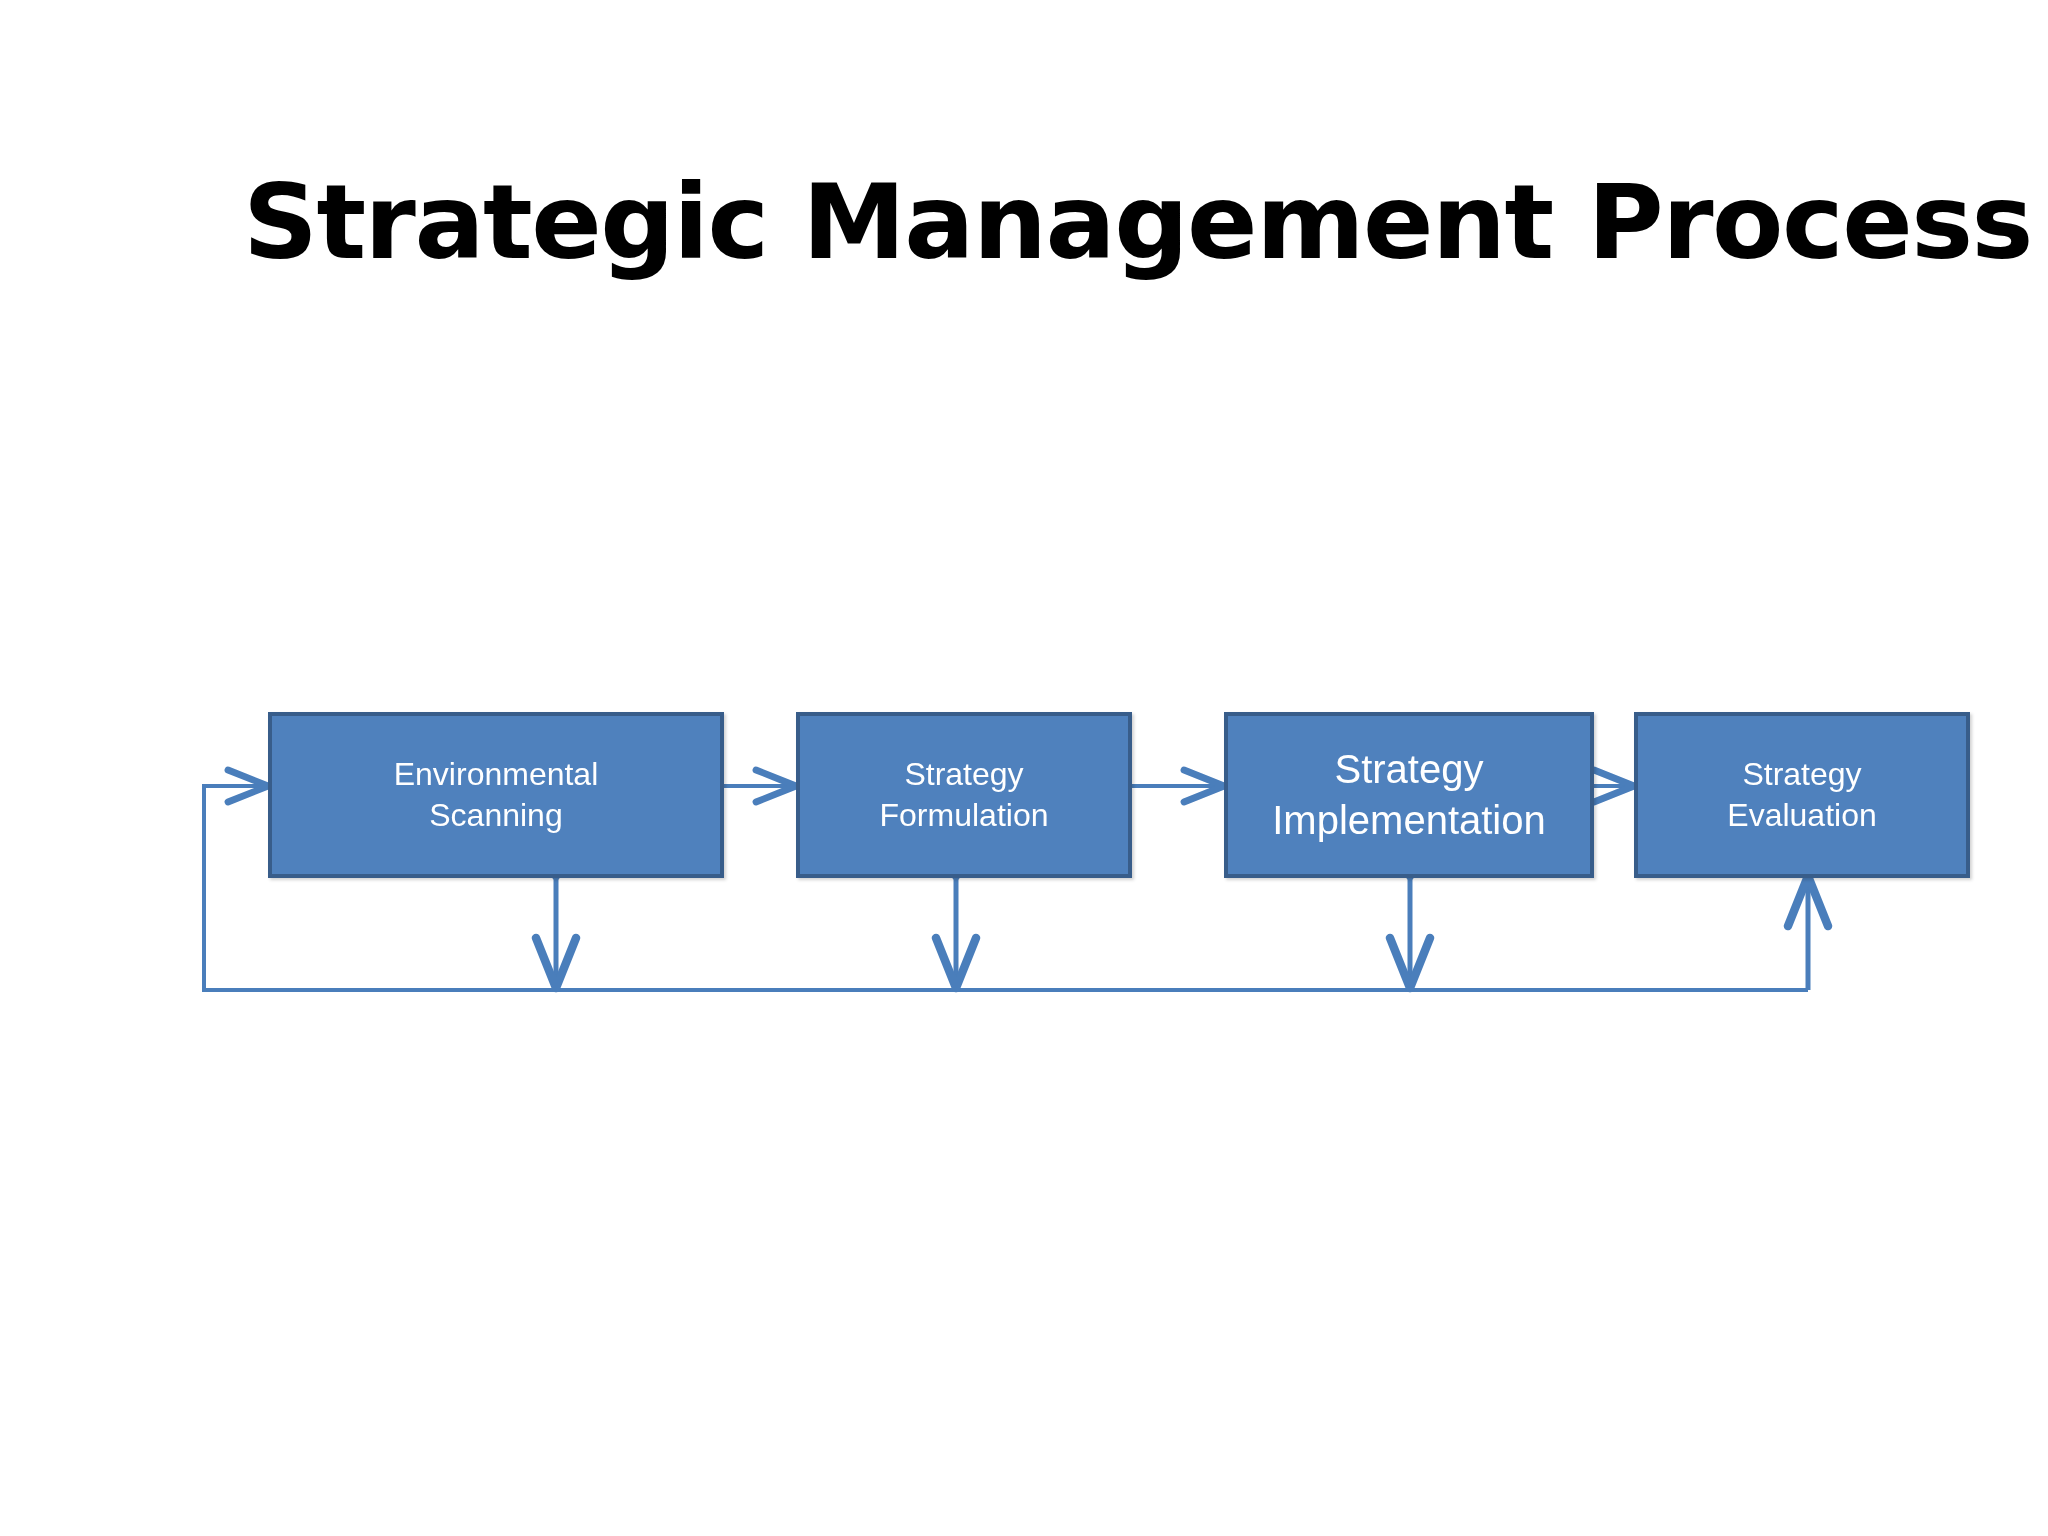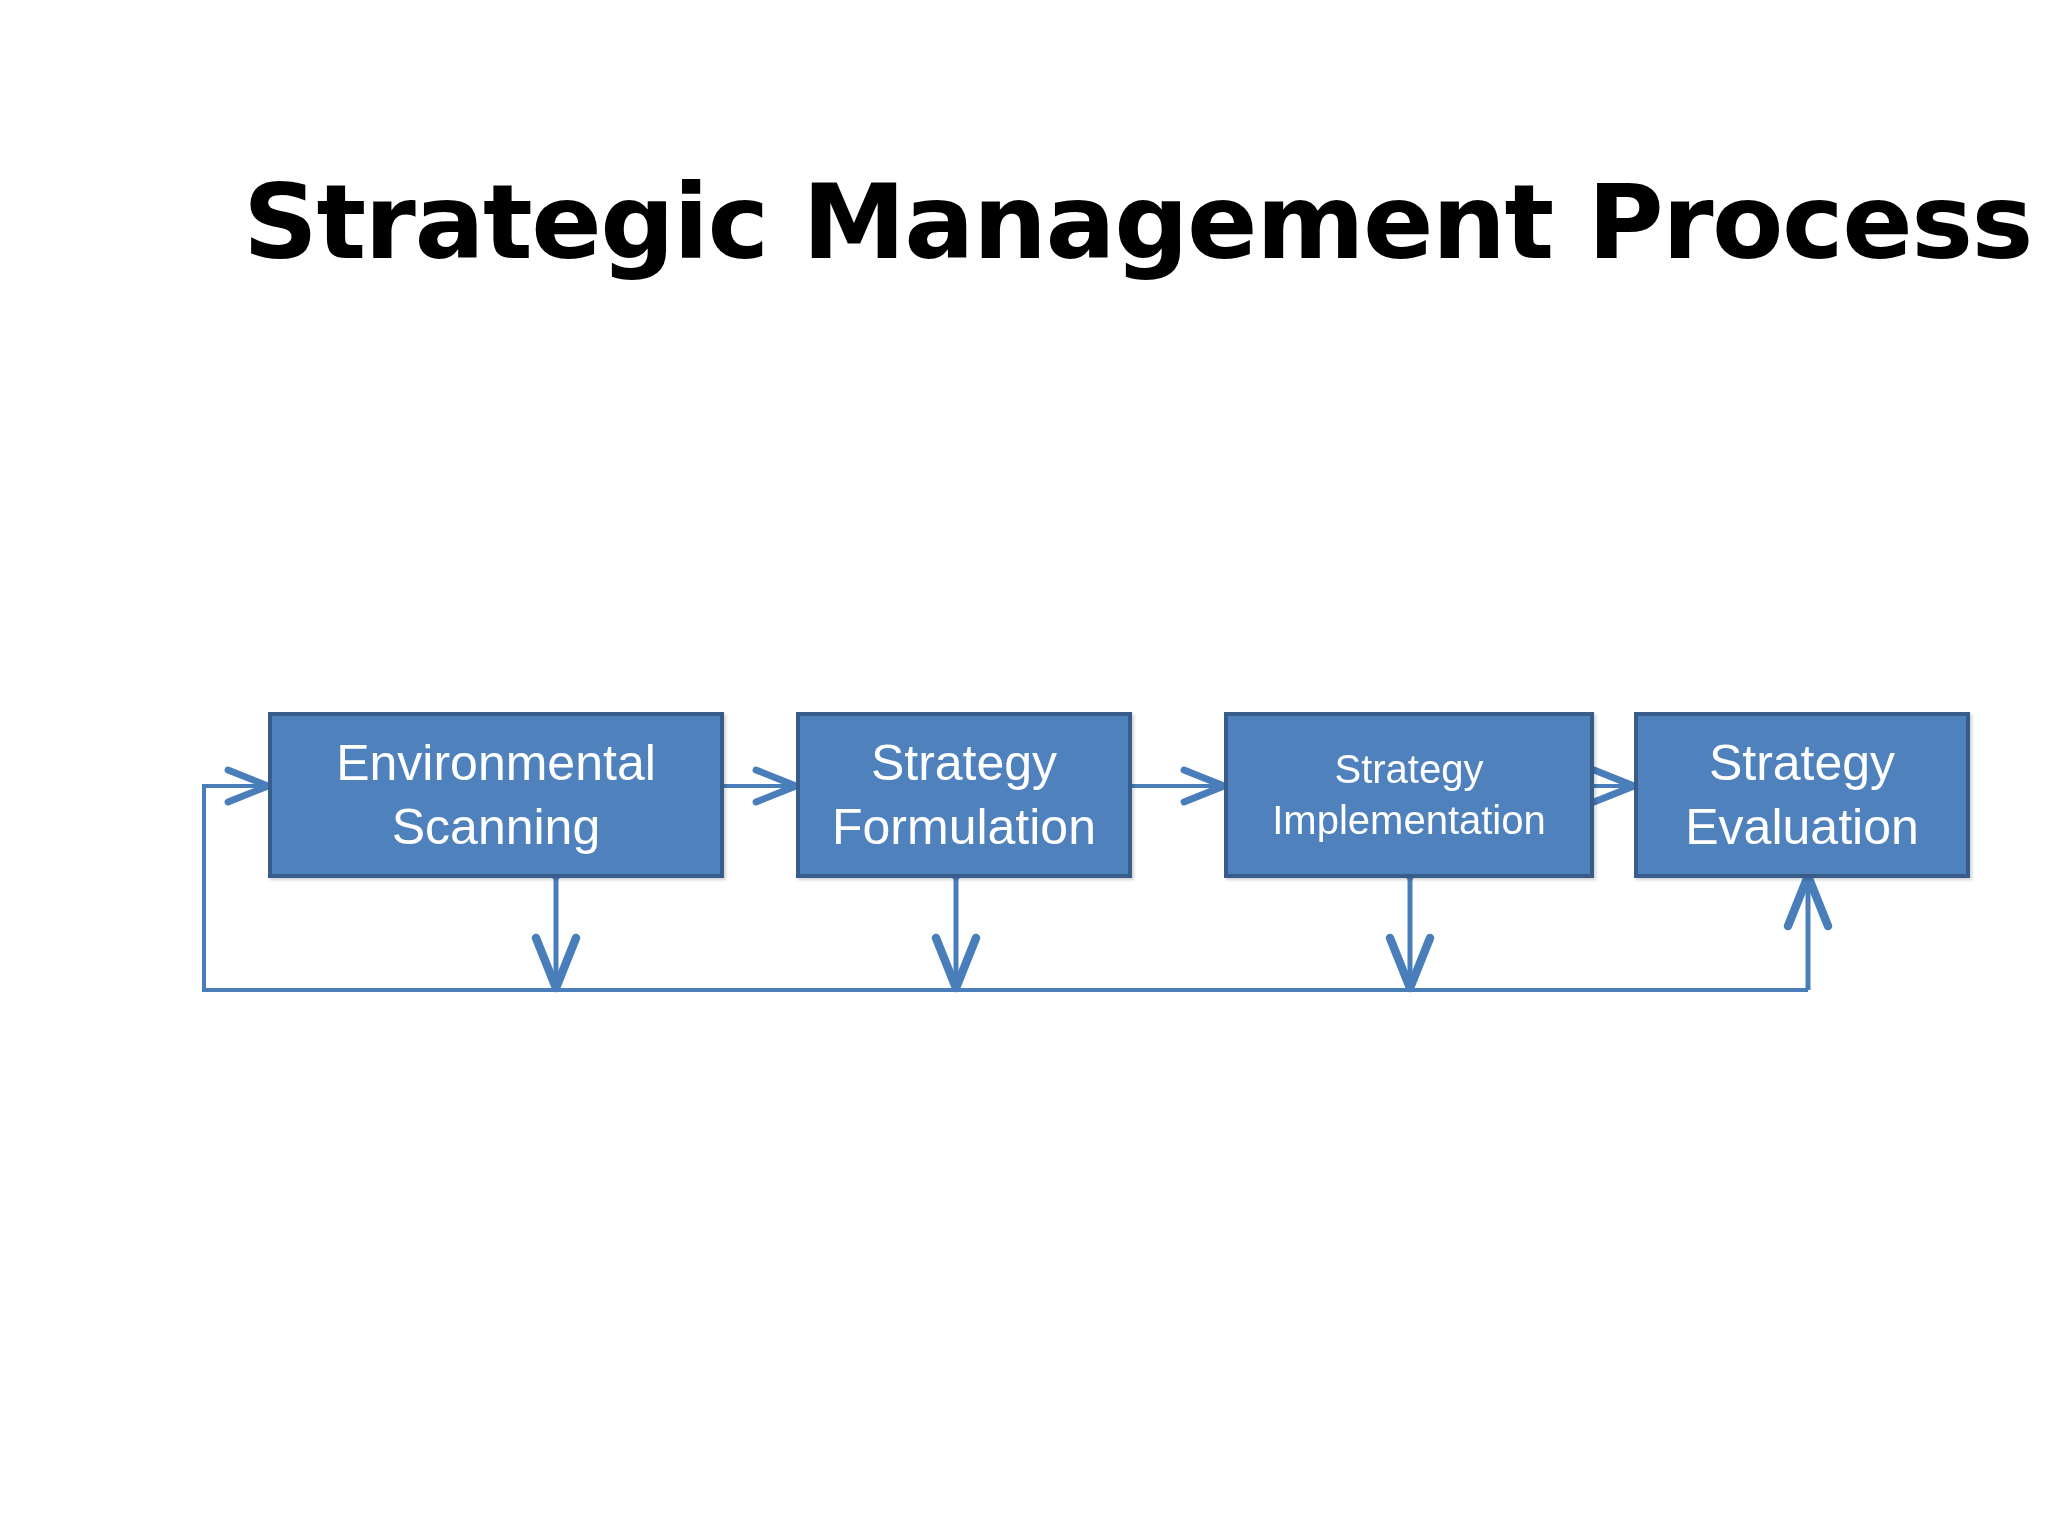--- a/index.html
+++ b/index.html
@@ -59,21 +59,21 @@
     display: flex;
     align-items: center;
     justify-content: center;
     text-align: center;
     font-family: "Liberation Sans", sans-serif;
     font-weight: normal;
     line-height: 1.28;
     box-shadow: 2px 2px 3px rgba(0,0,0,0.18);
     white-space: pre-line;
   }
-  .proc-box.size-lg { font-size: 50px; }
+  .proc-box.size-lg { font-size: 32px; }
   .proc-box.size-md { font-size: 40px; }
 </style>
 </head>
 <body>
 
 <div id="slide">
 
   <div id="slide-title">Strategic Management Process</div>
 
   <div id="diagram">

